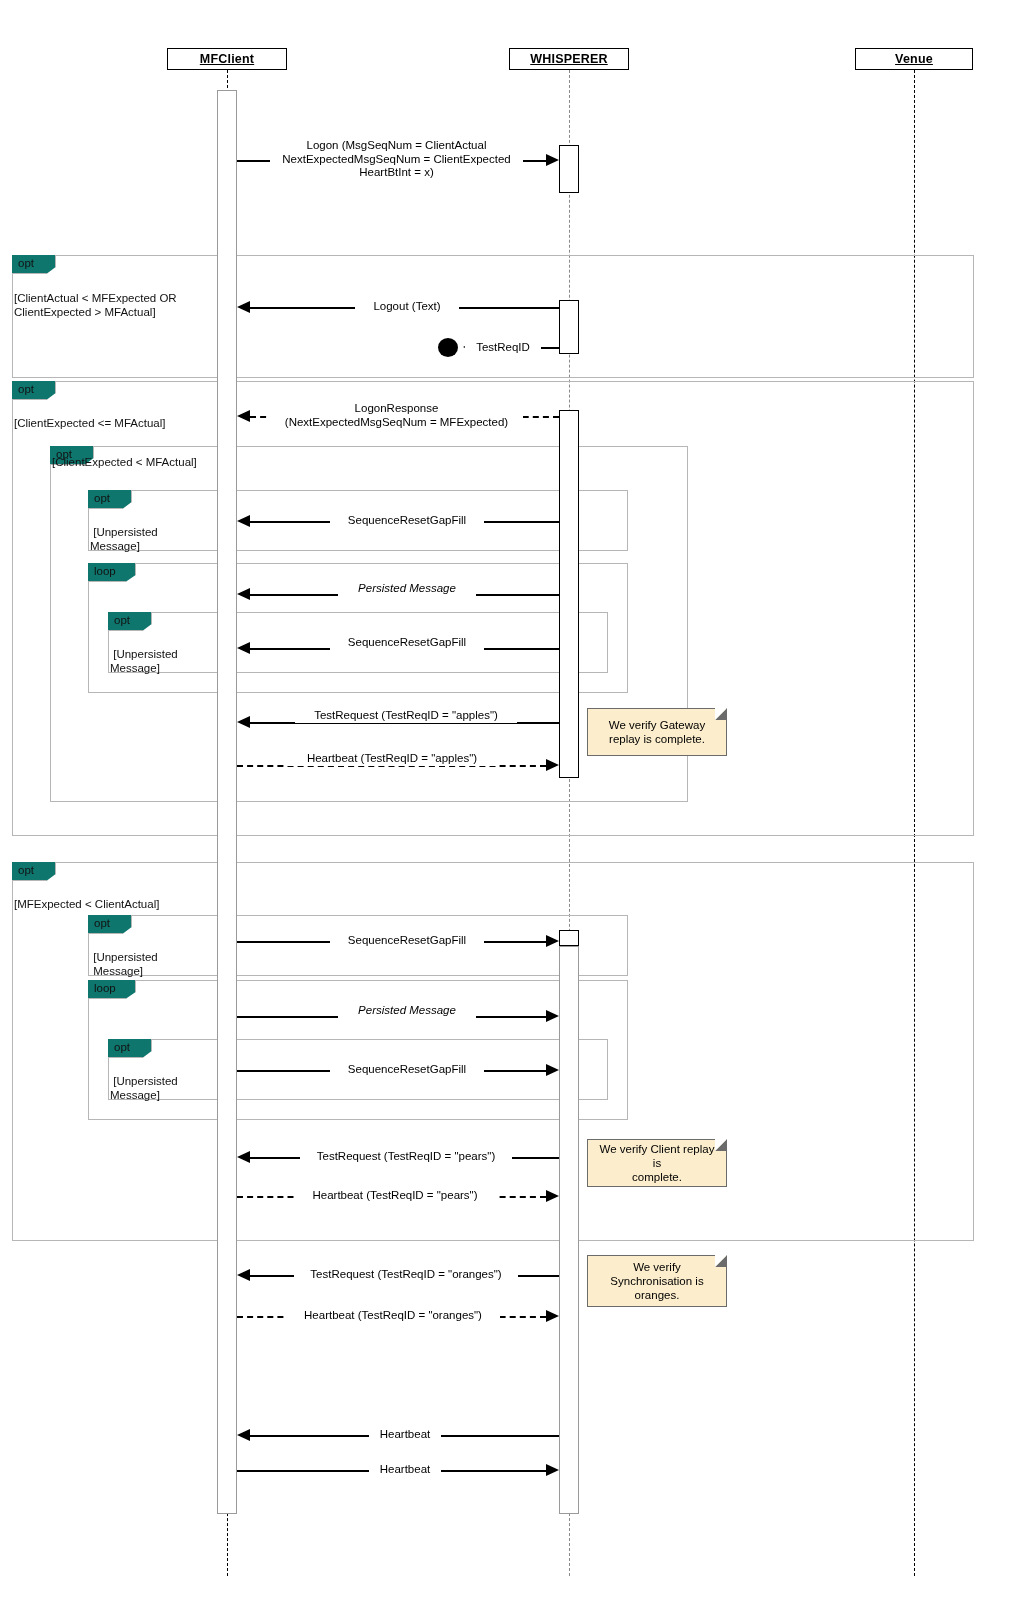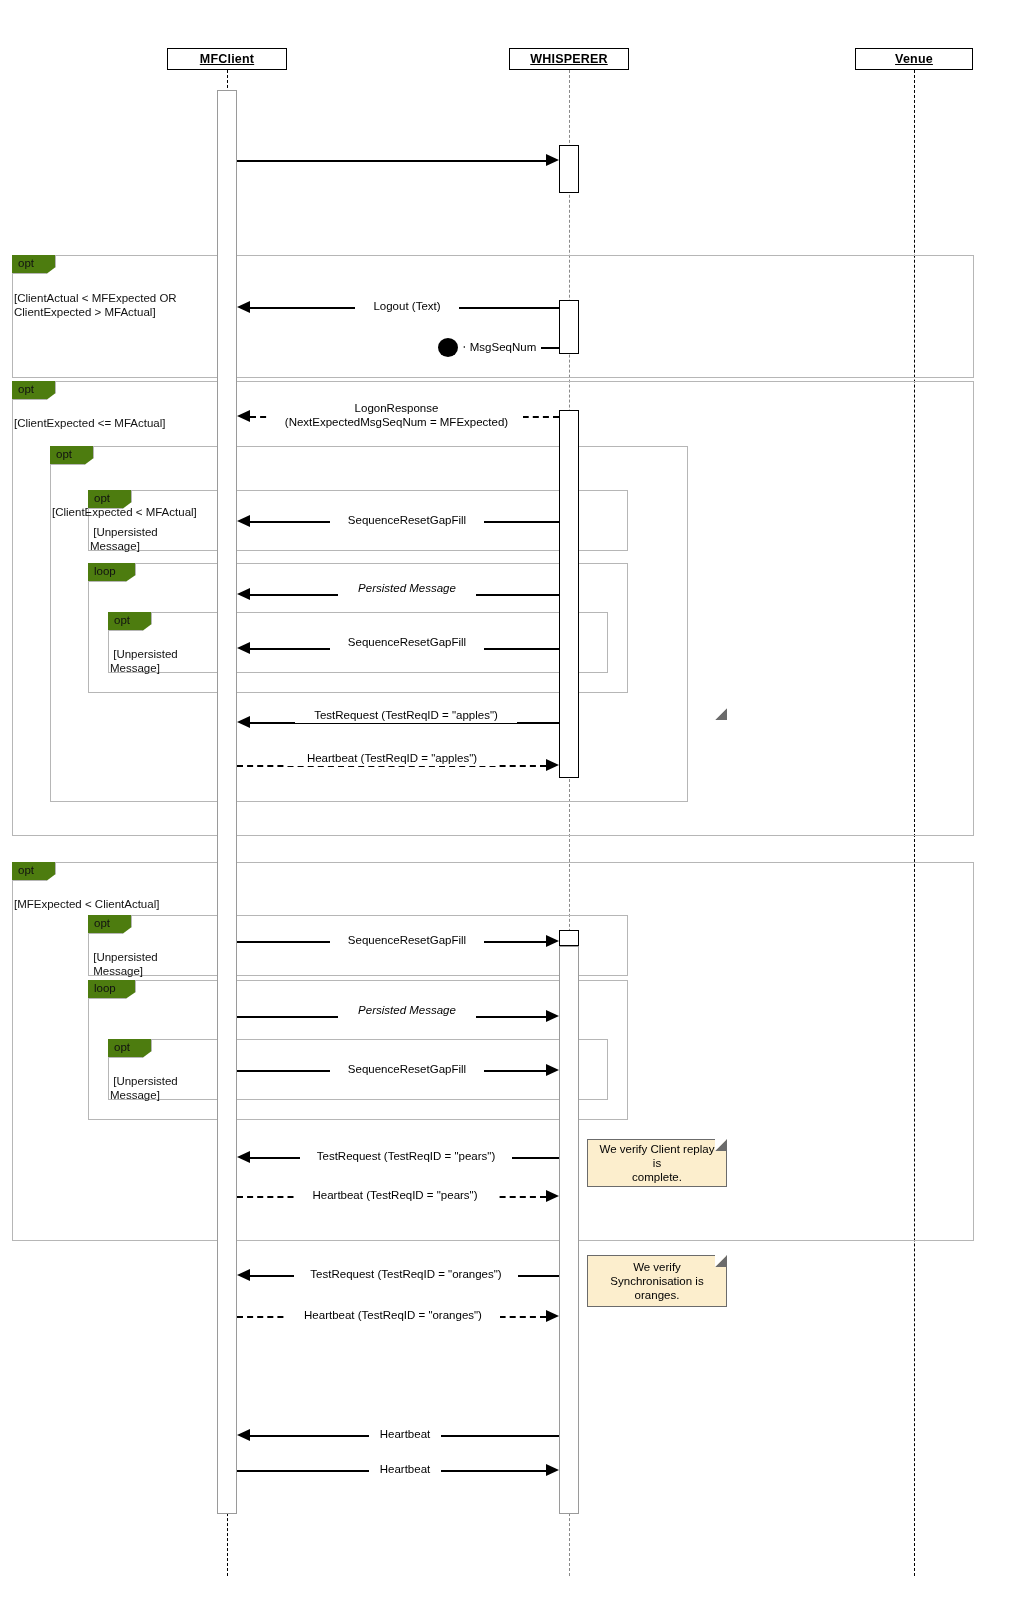--- a/index.html
+++ b/index.html
@@ -18,21 +18,21 @@
   .ll-gray{border-left-color:#8a8a8a;}
 
   
   .activation{position:absolute;box-sizing:border-box;background:#fff;z-index:20;}
   .act-gray{border:1.5px solid #9a9a9a;}
   .act-black{border:1.5px solid #000;}
 
   
   .frag{position:absolute;box-sizing:border-box;border:1px solid #b6b6b6;background:transparent;z-index:10;}
   .frag-tab{position:absolute;box-sizing:border-box;border:1px solid #b6b6b6;border-top:none;border-left:none;
-            background:#4d7c0f;font-size:11.5px;color:#111;padding:1px 9px 2px 6px;line-height:15px;
+            background:#0f766e;font-size:11.5px;color:#111;padding:1px 9px 2px 6px;line-height:15px;
             clip-path:polygon(0 0,100% 0,100% 62%,78% 100%,0 100%);z-index:12;white-space:nowrap;}
   .frag-cond{position:absolute;font-size:11.5px;color:#111;line-height:14px;z-index:12;white-space:pre;margin-top:12px;}
 
   
   .msgline{position:absolute;height:0;z-index:25;border-top-width:2px;border-top-color:#000;}
   .solid{border-top-style:solid;}
   .dashed{border-top-style:dashed;}
   .arrowhead{position:absolute;width:0;height:0;z-index:26;}
   .ah-left{border-top:6.5px solid transparent;border-bottom:6.5px solid transparent;border-right:13px solid #000;}
   .ah-right{border-top:6.5px solid transparent;border-bottom:6.5px solid transparent;border-left:13px solid #000;}
@@ -61,21 +61,21 @@
   <div class="frag-tab" style="left:12px;top:255px;width:44px;height:19px;">opt</div>
   <div class="frag-cond" style="left:14px;top:279px;">[ClientActual &lt; MFExpected OR
 ClientExpected &gt; MFActual]</div>
 
   <div class="frag" style="left:12px;top:381px;width:962px;height:455px;"></div>
   <div class="frag-tab" style="left:12px;top:381px;width:44px;height:19px;">opt</div>
   <div class="frag-cond" style="left:14px;top:404px;">[ClientExpected &lt;= MFActual]</div>
 
   <div class="frag" style="left:50px;top:446px;width:638px;height:356px;"></div>
   <div class="frag-tab" style="left:50px;top:446px;width:44px;height:19px;">opt</div>
-  <div class="frag-cond" style="left:52px;top:493px;">[ClientExpected &lt; MFActual]</div>
+  <div class="frag-cond" style="left:52px;top:443px;">[ClientExpected &lt; MFActual]</div>
 
   <div class="frag" style="left:88px;top:490px;width:540px;height:61px;"></div>
   <div class="frag-tab" style="left:88px;top:490px;width:44px;height:19px;">opt</div>
   <div class="frag-cond" style="left:90px;top:513px;"> [Unpersisted
 Message]</div>
 
   <div class="frag" style="left:88px;top:563px;width:540px;height:130px;"></div>
   <div class="frag-tab" style="left:88px;top:563px;width:48px;height:19px;">loop</div>
 
   <div class="frag" style="left:108px;top:612px;width:500px;height:61px;"></div>
@@ -117,29 +117,32 @@
   </div>
   <div class="actor-box" style="left:509px;top:48px;width:120px;height:22px;">
     <span>WHISPERER</span>
   </div>
   <div class="actor-box" style="left:855px;top:48px;width:118px;height:22px;">
     <span>Venue</span>
   </div>
 
   <div class="msgline solid" style="left:237px;top:160px;width:309px;"></div>
   <div class="arrowhead ah-right" style="left:546px;top:154px;"></div>
+  <div class="msglabel" style="left:270px;top:139px;width:245px;">Logon (MsgSeqNum = ClientActual
+NextExpectedMsgSeqNum = ClientExpected
+HeartBtInt = x)</div>
 
   <div class="msgline solid" style="left:250px;top:307px;width:309px;"></div>
   <div class="arrowhead ah-left" style="left:237px;top:301px;"></div>
   <div class="msglabel" style="left:355px;top:300px;width:96px;">Logout (Text)</div>
 
   <div class="msgline solid" style="left:469px;top:347px;width:90px;"></div>
   <div class="arrowhead ah-left" style="left:463px;top:341px;"></div>
   <div class="stopdot" style="left:438px;top:338px;width:20px;height:19px;"></div>
-  <div class="msglabel" style="left:465px;top:341px;width:68px;">MsgSeqNum</div>
+  <div class="msglabel" style="left:465px;top:341px;width:68px;">TestReqID</div>
 
   <div class="msgline dashed" style="left:250px;top:416px;width:309px;"></div>
   <div class="arrowhead ah-left" style="left:237px;top:410px;"></div>
   <div class="msglabel" style="left:270px;top:402px;width:245px;">LogonResponse
 (NextExpectedMsgSeqNum = MFExpected)</div>
 
   <div class="msgline solid" style="left:250px;top:521px;width:309px;"></div>
   <div class="arrowhead ah-left" style="left:237px;top:515px;"></div>
   <div class="msglabel" style="left:330px;top:514px;width:146px;">SequenceResetGapFill</div>
 
@@ -188,20 +191,24 @@
   <div class="msglabel" style="left:286px;top:1309px;width:206px;">Heartbeat (TestReqID = "oranges")</div>
 
   <div class="msgline solid" style="left:250px;top:1435px;width:309px;"></div>
   <div class="arrowhead ah-left" style="left:237px;top:1429px;"></div>
   <div class="msglabel" style="left:369px;top:1428px;width:64px;">Heartbeat</div>
 
   <div class="msgline solid" style="left:237px;top:1470px;width:309px;"></div>
   <div class="arrowhead ah-right" style="left:546px;top:1464px;"></div>
   <div class="msglabel" style="left:369px;top:1463px;width:64px;">Heartbeat</div>
 
+  <div class="note" style="left:587px;top:708px;width:140px;height:48px;">
+    <span style="white-space:pre-line;">We verify Gateway
+replay is complete.</span>
+  </div>
   <div class="note-fold-edge" style="left:715px;top:708px;"></div>
   <div class="note-fold" style="left:715px;top:708px;"></div>
 
   <div class="note" style="left:587px;top:1139px;width:140px;height:48px;">
     <span style="white-space:pre-line;">We verify Client replay is
 complete.</span>
   </div>
   <div class="note-fold-edge" style="left:715px;top:1139px;"></div>
   <div class="note-fold" style="left:715px;top:1139px;"></div>
 

